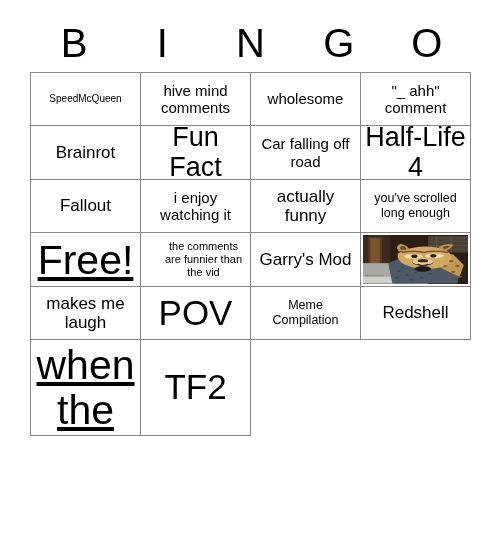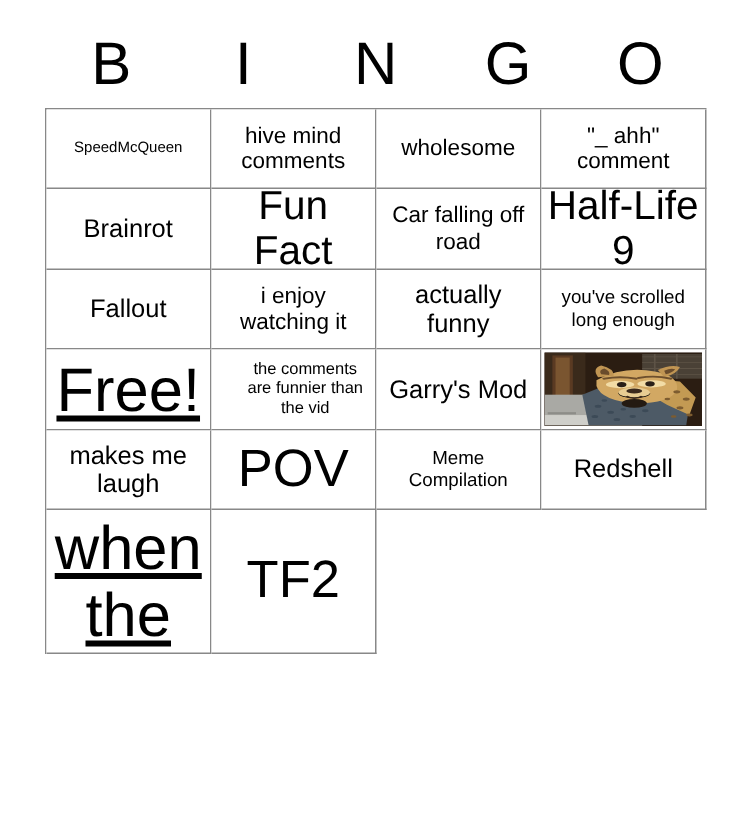--- a/index.html
+++ b/index.html
@@ -141,21 +141,21 @@
       <div class="cell">
         <span class="cell-text fs-ml">Brainrot</span>
       </div>
       <div class="cell">
         <span class="cell-text fs-xl">Fun Fact</span>
       </div>
       <div class="cell">
         <span class="cell-text fs-m">Car falling off road</span>
       </div>
       <div class="cell">
-        <span class="cell-text fs-xl">Half-Life 9</span>
+        <span class="cell-text fs-xl">Half-Life 4</span>
       </div>
       <div class="cell">
         <span class="cell-text fs-ml">Fallout</span>
       </div>
       <div class="cell">
         <span class="cell-text fs-m">i enjoy watching it</span>
       </div>
       <div class="cell">
         <span class="cell-text fs-ml">actually funny</span>
       </div>

